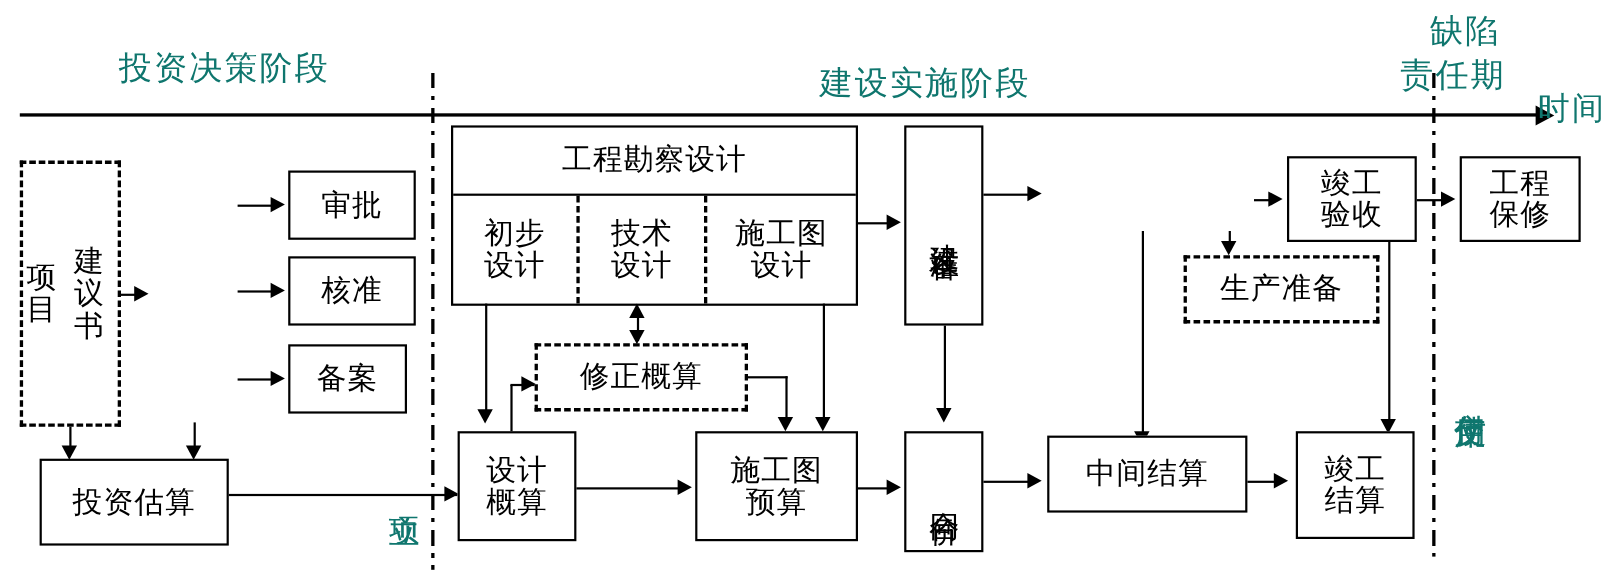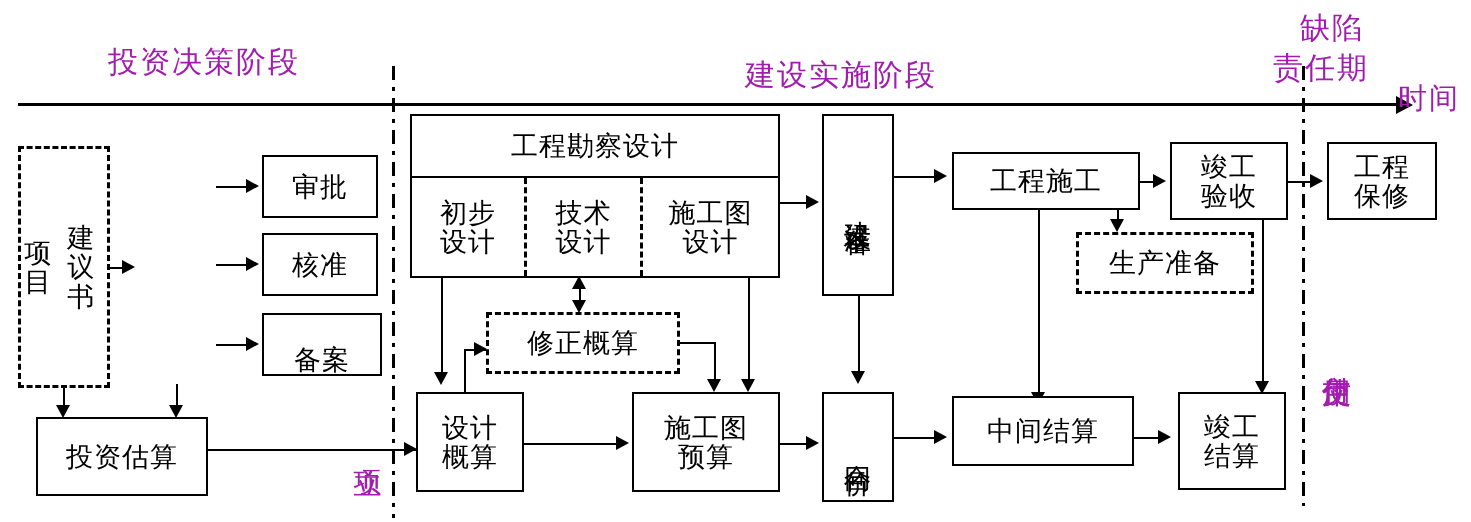--- a/index.html
+++ b/index.html
@@ -6,21 +6,21 @@
   html,body{margin:0;padding:0;background:#ffffff;}
   body{font-family:"DejaVu Sans","Liberation Sans",sans-serif;}
   #stage{position:relative;width:1471px;height:522px;background:#fff;overflow:hidden;}
 
   
   .box{position:absolute;border:2px solid #000;background:#fff;box-sizing:border-box;
        display:flex;align-items:center;justify-content:center;text-align:center;
        font-size:27px;line-height:1.08;color:#000;letter-spacing:1px;}
   .box.dashed{border-style:dashed;border-width:3px;}
   .vert{writing-mode:vertical-rl;text-orientation:upright;letter-spacing:3px;}
-  .lbl{position:absolute;font-size:28px;color:#a21caf;white-space:nowrap;letter-spacing:2px;}
+  .lbl{position:absolute;font-size:28px;color:#0f766e;white-space:nowrap;letter-spacing:2px;}
   .lbl.vert{writing-mode:vertical-rl;text-orientation:upright;white-space:normal;}
   .hline{position:absolute;height:0;border-top:2px solid #000;}
   .vline{position:absolute;width:0;border-left:2px solid #000;}
   .thick{border-top-width:3px;}
   
   .dashdot{position:absolute;width:3px;
      background-image:repeating-linear-gradient(to bottom,#000 0 14px,transparent 14px 21px,#000 21px 25px,transparent 25px 32px);}
   
   .ar{position:absolute;width:0;height:0;}
   .ar.r{border-top:7px solid transparent;border-bottom:7px solid transparent;border-left:13px solid #000;}
@@ -53,21 +53,21 @@
     <span>建议书</span>
   </div>
 
 
   <div class="box" style="left:262px;top:155px;width:116px;height:63px;">
     <span>审批</span>
   </div>
   <div class="box" style="left:262px;top:233px;width:116px;height:63px;">
     <span>核准</span>
   </div>
-  <div class="box" style="left:262px;top:313px;width:120px;height:63px;align-items:flex-end;">
+  <div class="box" style="left:262px;top:313px;width:108px;height:63px;">
     <span>备案</span>
   </div>
 
   <div class="box" style="left:36px;top:417px;width:172px;height:79px;text-align:right;">
     <span>投资估算</span>
   </div>
 
   <div class="hline" style="left:110px;top:267px;width:14px;"></div>
   <div class="ar r" style="left:122px;top:260px;"></div>
 
@@ -153,23 +153,20 @@
 
   <div class="hline" style="left:780px;top:202px;width:28px;"></div>
   <div class="ar r" style="left:806px;top:195px;"></div>
 
   <div class="vline" style="left:858px;top:296px;height:78px;"></div>
   <div class="ar d" style="left:851px;top:371px;"></div>
 
   <div class="hline" style="left:780px;top:443px;width:30px;"></div>
   <div class="ar r" style="left:806px;top:436px;"></div>
 
-  <div class="box" style="left:952px;top:152px;width:188px;height:58px;">
-    <span>工程施工</span>
-  </div>
 
   <div class="box dashed" style="left:1076px;top:232px;width:178px;height:62px;">
     <span>生产准备</span>
   </div>
 
   <div class="hline" style="left:894px;top:176px;width:42px;"></div>
   <div class="ar r" style="left:934px;top:169px;"></div>
 
   <div class="vline" style="left:1117px;top:210px;height:14px;"></div>
   <div class="ar d" style="left:1110px;top:219px;"></div>

